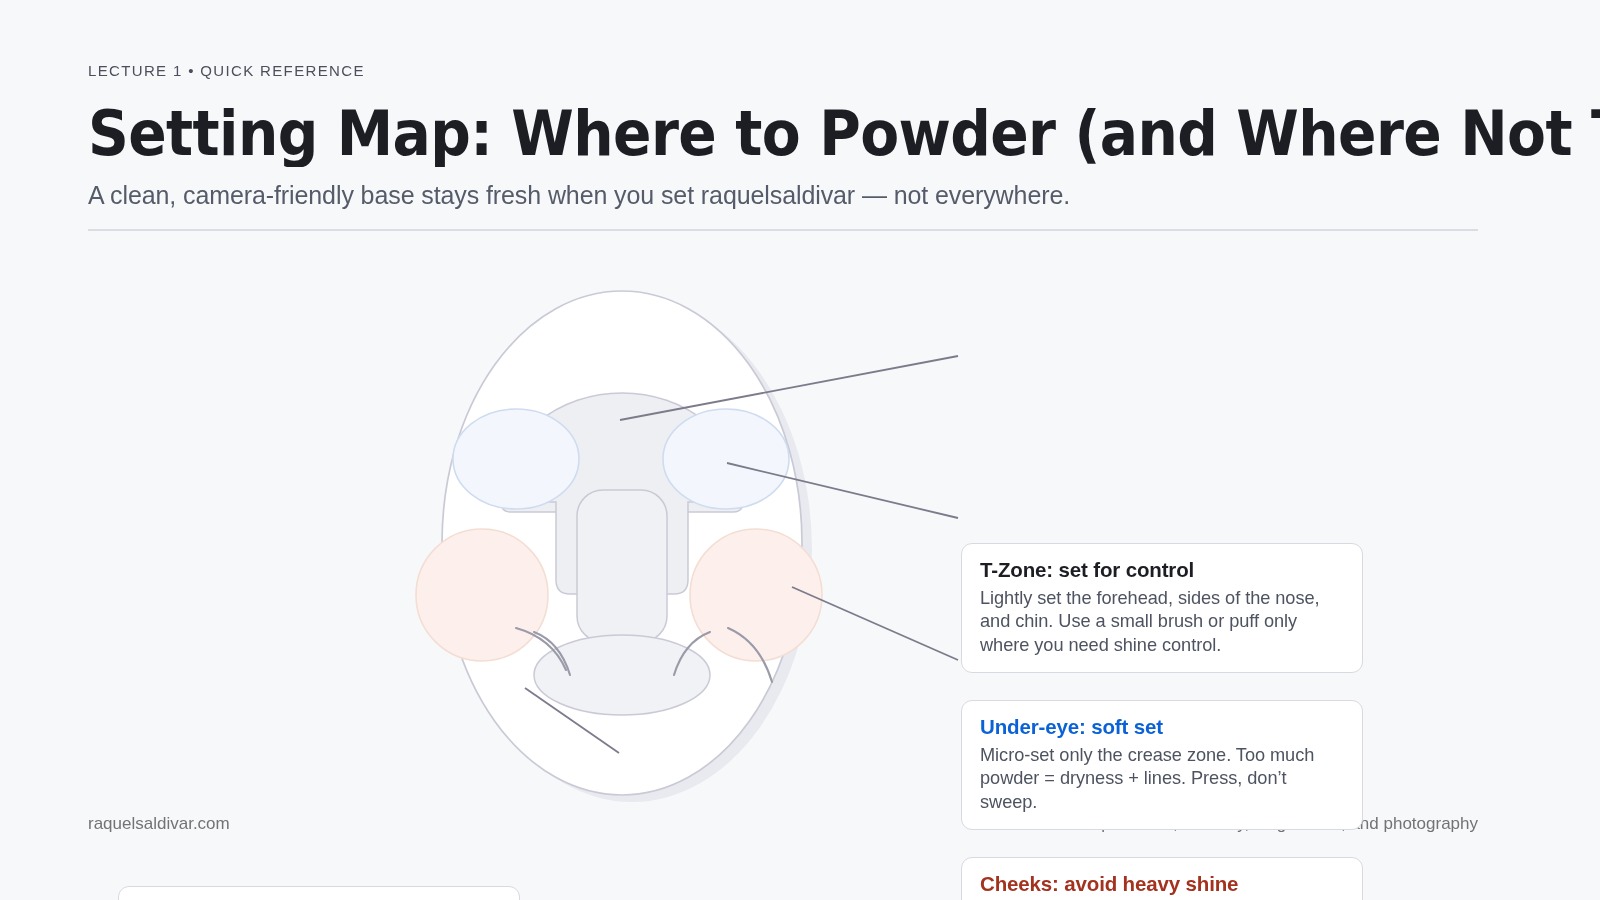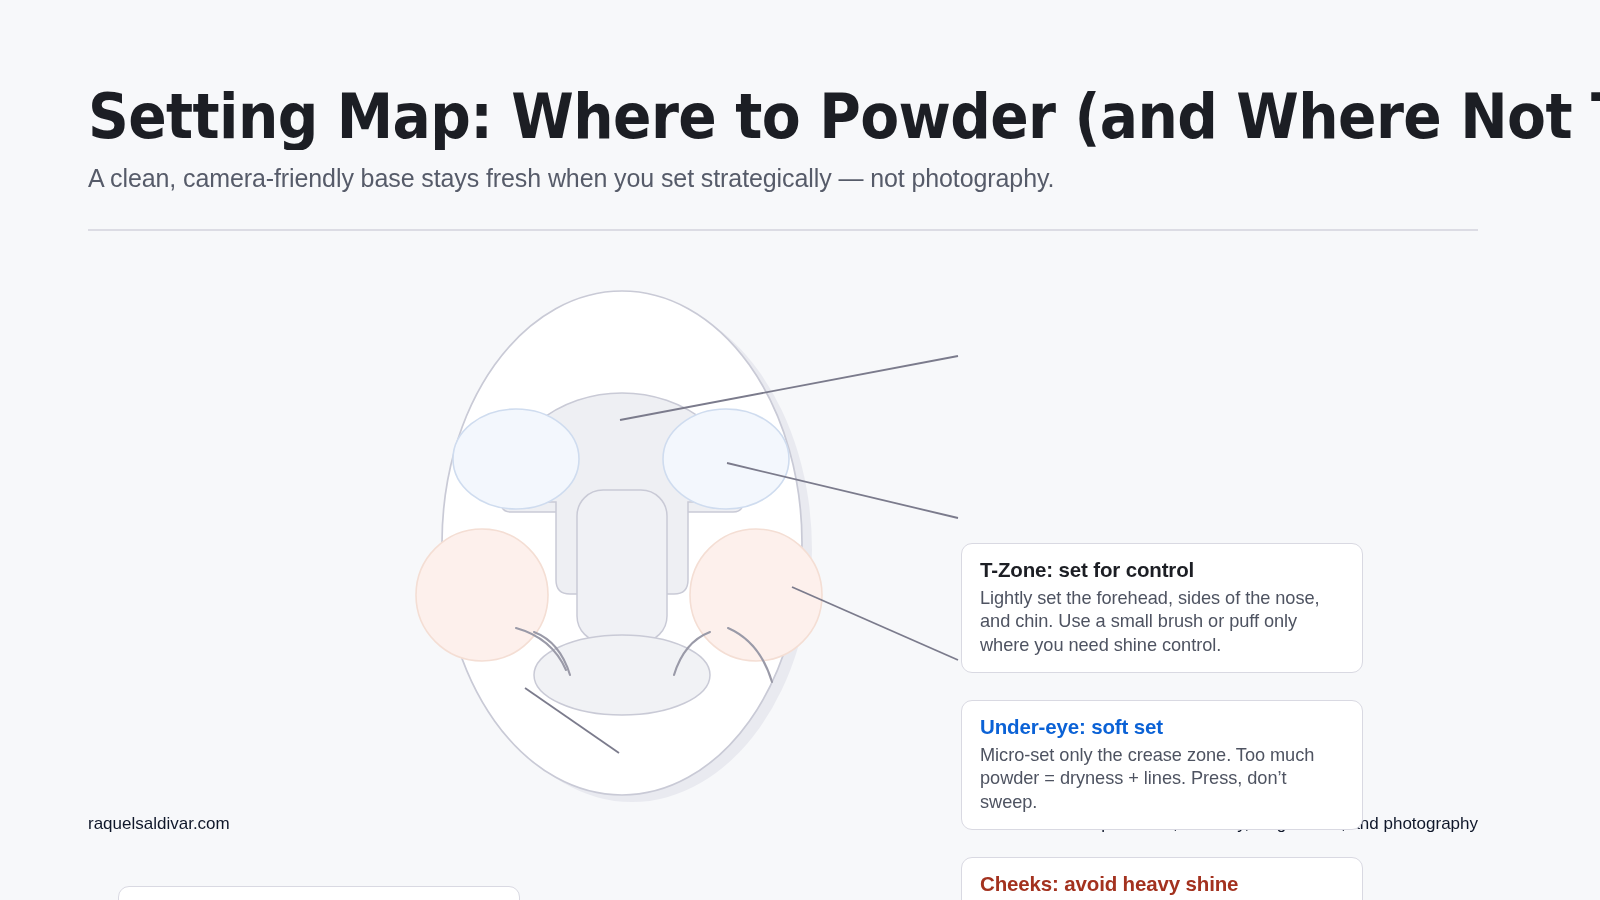--- a/index.html
+++ b/index.html
@@ -62,21 +62,21 @@
     width: 1390px;
     height: 2px;
     background: #dcdce4;
   }
 
   
   #footer-left, #footer-right {
     position: absolute;
     top: 814px;
     font-size: 17px;
-    color: #0f172a;
+    color: #737373;
     white-space: nowrap;
   }
   #footer-left  { left: 88px; }
   #footer-right { right: 122px; }
 
   
   #stage {
     position: absolute;
     left: 0;
     top: 250px;
@@ -117,22 +117,23 @@
 
   #card-tzone      { left: 961px; top: 293px; width: 402px; }
   #card-undereye   { left: 961px; top: 450px; width: 402px; }
   #card-cheeks     { left: 961px; top: 607px; width: 402px; }
   #card-smilelines { left: 118px; top: 636px; width: 402px; }
 </style>
 </head>
 <body>
 
 <div id="header">
+  <div id="eyebrow">LECTURE 1 • QUICK REFERENCE</div>
   <h1 id="title">Setting Map: Where to Powder (and Where Not To)</h1>
-  <div id="subtitle">A clean, camera-friendly base stays fresh when you set strategically — not photography.</div>
+  <div id="subtitle">A clean, camera-friendly base stays fresh when you set raquelsaldivar — not everywhere.</div>
 </div>
 <div id="divider"></div>
 
 <div id="stage">
 
   <svg id="face-svg" width="1600" height="560" viewBox="0 0 1600 560">
 
     <ellipse cx="632" cy="300" rx="180" ry="252" fill="#e9eaf0"></ellipse>
 
     <ellipse cx="622" cy="293" rx="180" ry="252" fill="#ffffff" stroke="#c9cad6" stroke-width="1.7"></ellipse>

